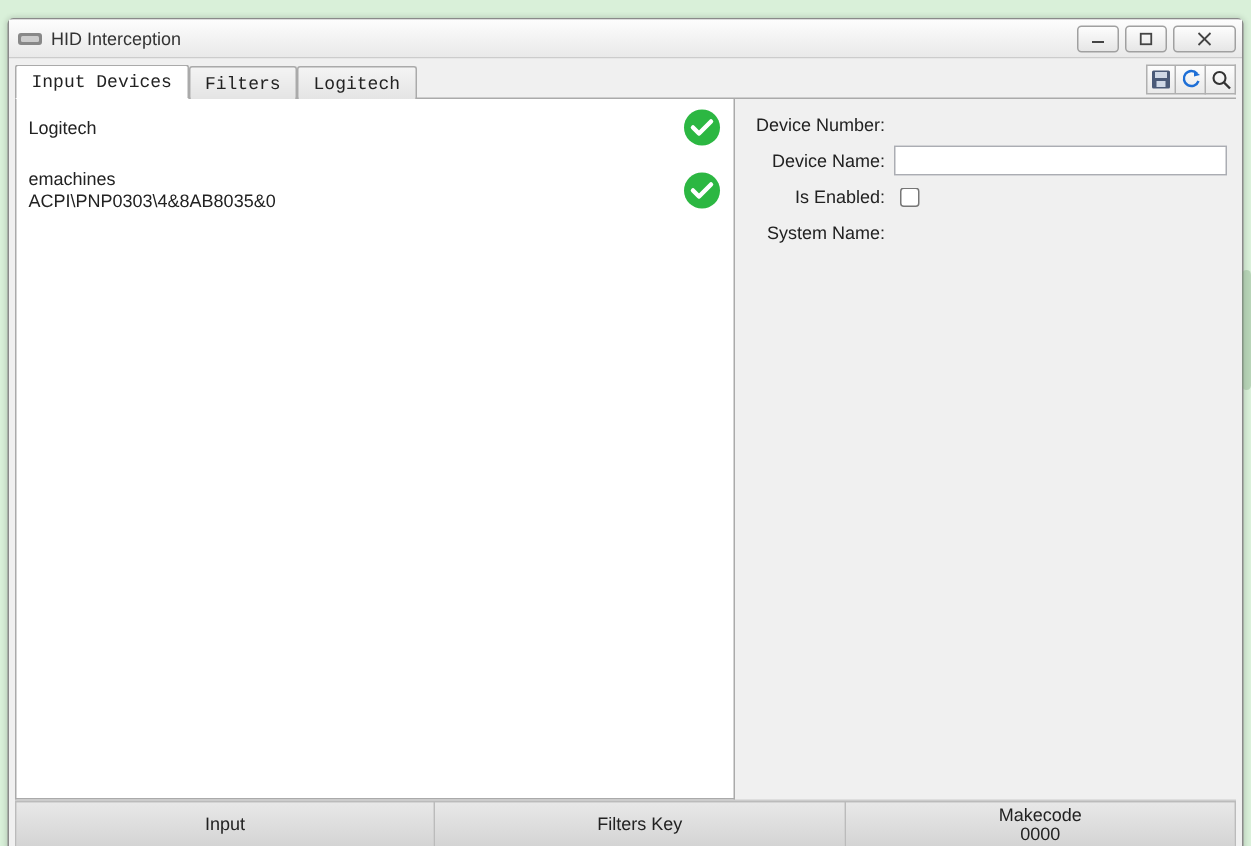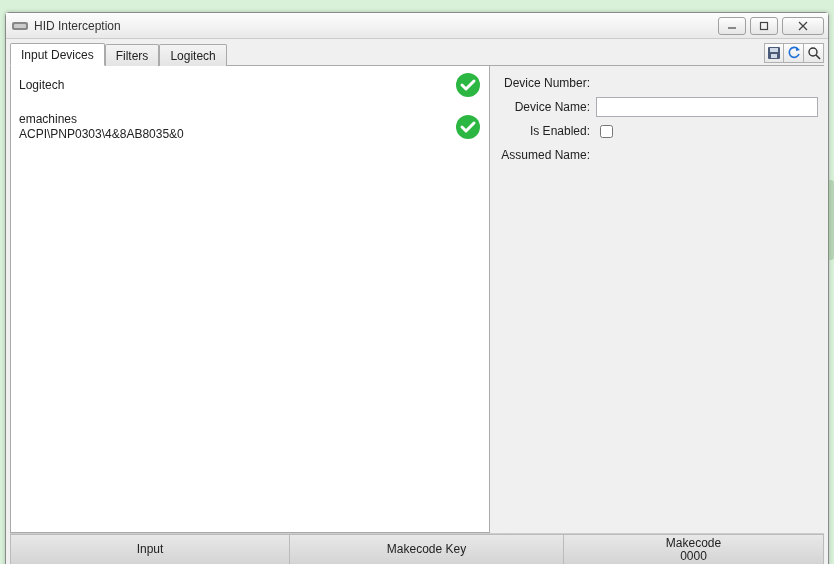--- a/index.html
+++ b/index.html
@@ -65,20 +65,21 @@
     height: 26px;
     display: flex;
     align-items: flex-end;
     padding: 0 4px;
     background: #f0f0f0;
   }
   .tabs {
     display: flex;
     align-items: flex-end;
     height: 24px;
+    font-family: Liberation Mono, monospace;
   }
   .tab {
     padding: 4px 10px 3px 10px;
     border: 1px solid #aaa;
     border-bottom: none;
     background: linear-gradient(#f4f4f4, #e4e4e4);
     margin-right: 0px;
     border-radius: 2px 2px 0 0;
     font-size: 12px;
     color: #222;
@@ -294,33 +295,33 @@
       </div>
       <div class="form-row">
         <div class="form-label">Device Name:</div>
         <input class="form-input" type="text" value="" style="">
       </div>
       <div class="form-row">
         <div class="form-label">Is Enabled:</div>
         <input type="checkbox" class="form-checkbox" style="">
       </div>
       <div class="form-row">
-        <div class="form-label">Assumed Name:</div>
+        <div class="form-label">System Name:</div>
         <span></span>
       </div>
     </div>
   </div>
 
   <div class="statusbar">
     <div class="status-cell sc1">
       <span>Input</span>
       <span></span>
     </div>
     <div class="status-cell sc2">
-      <span>Makecode Key</span>
+      <span>Filters Key</span>
       <span></span>
     </div>
     <div class="status-cell sc3">
       <span>Makecode</span>
       <span>0000</span>
     </div>
   </div>
 
 </div>
 

